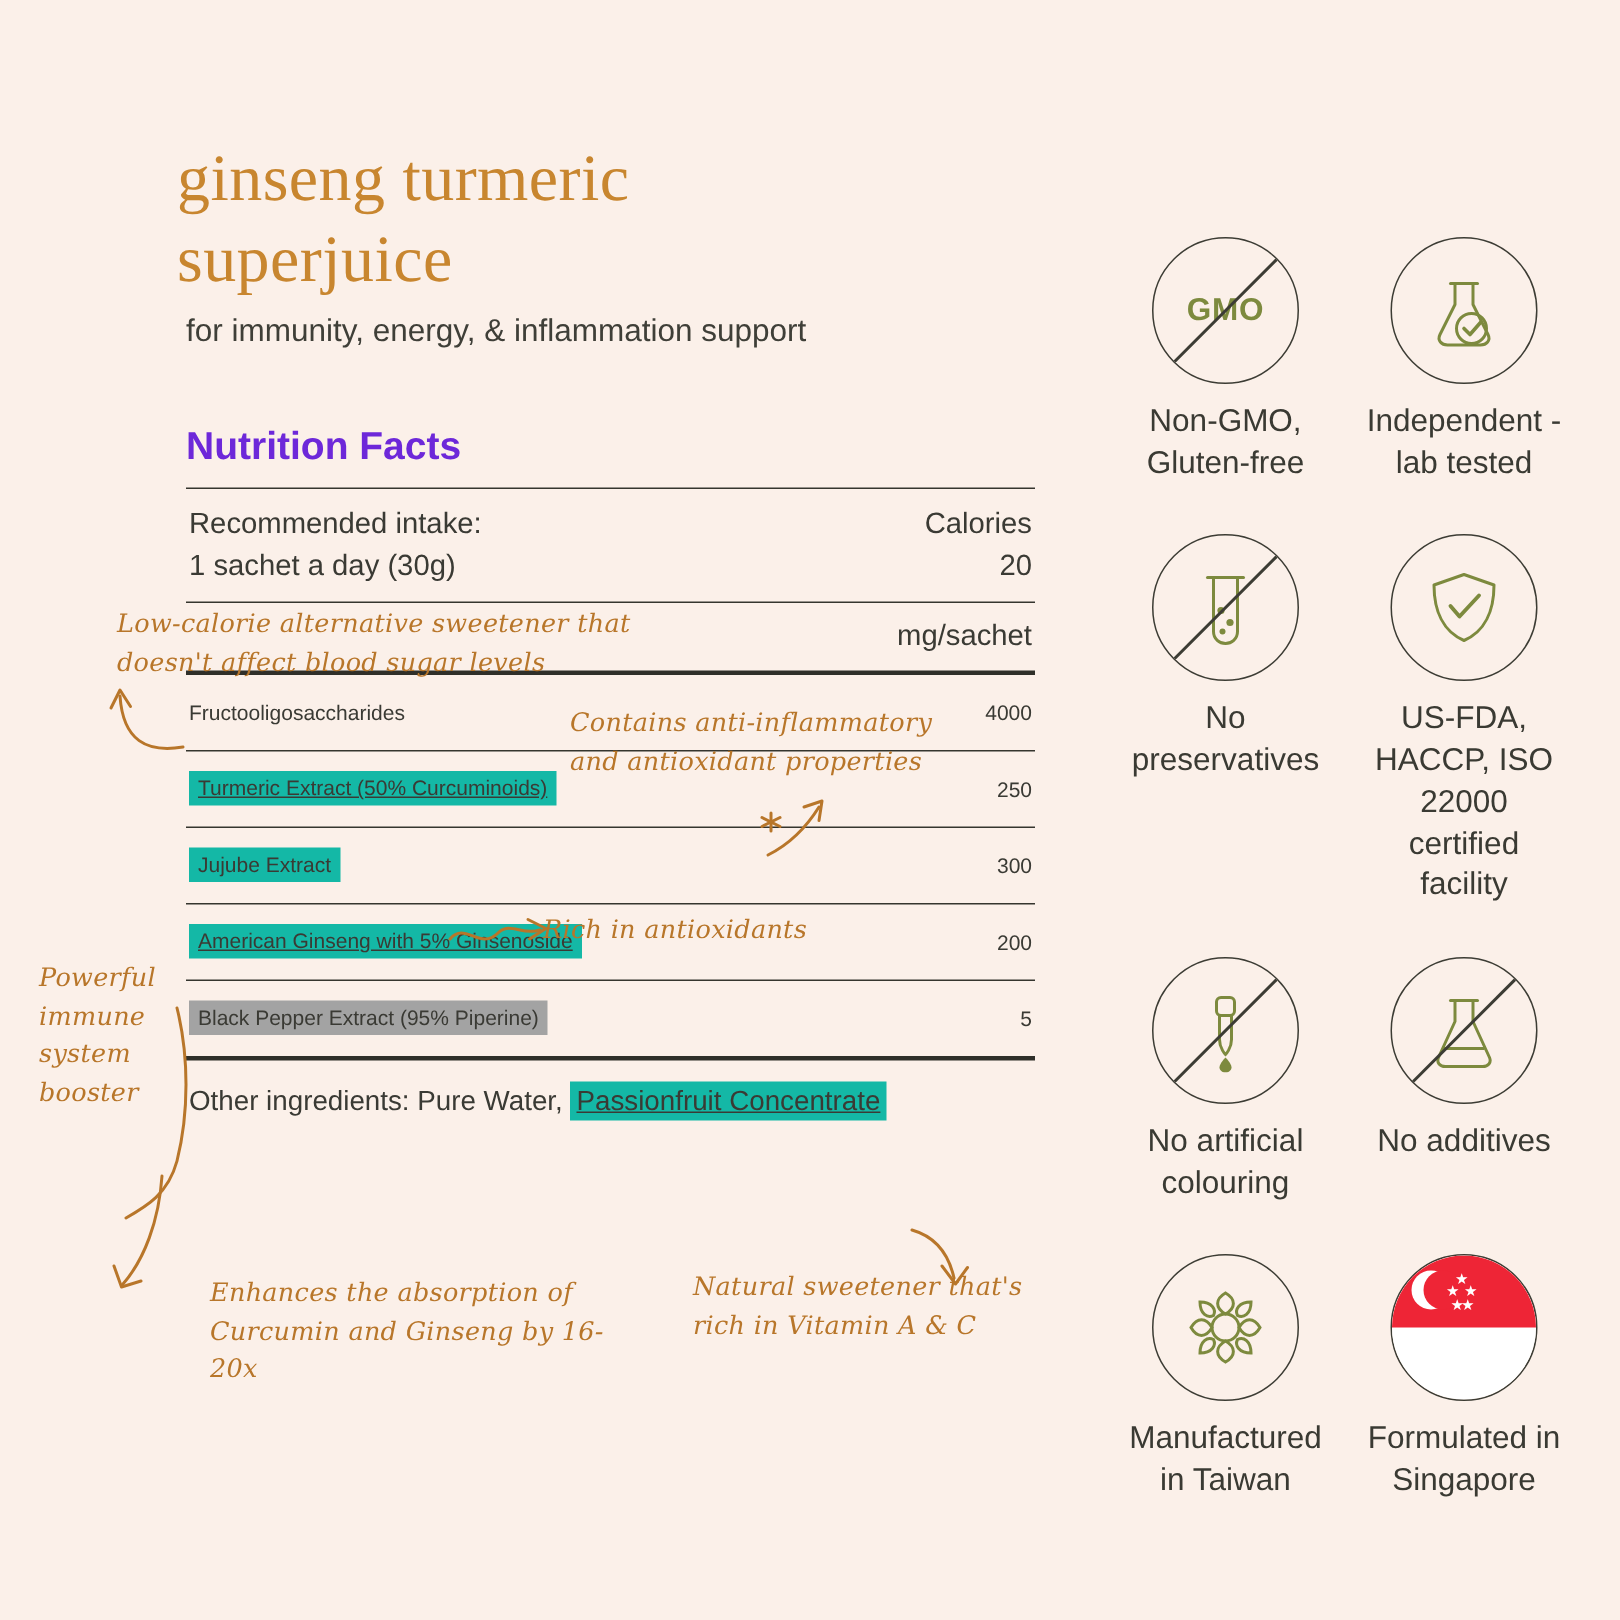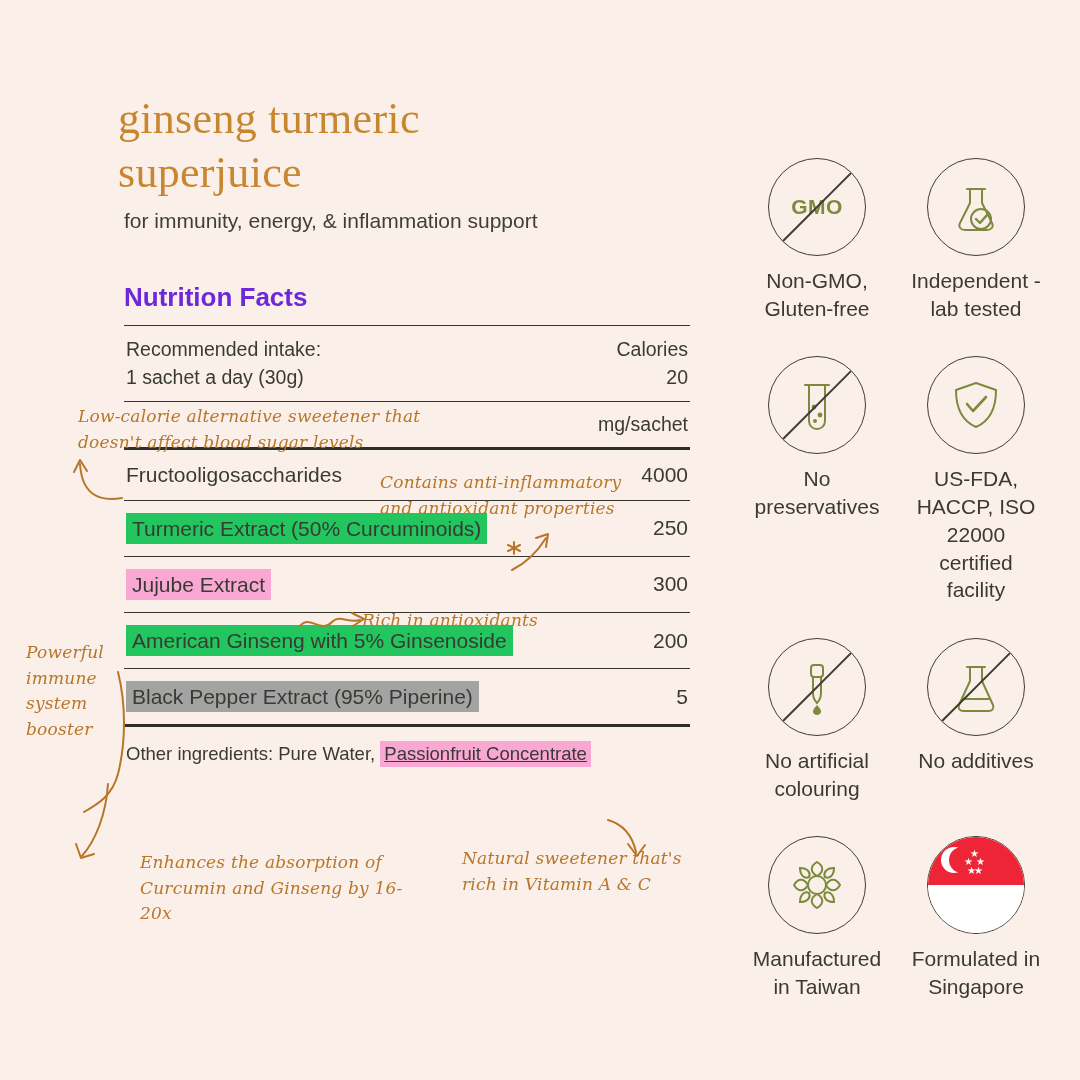--- a/index.html
+++ b/index.html
@@ -83,32 +83,32 @@
   .mgrow {
     display: flex;
     justify-content: flex-end;
     font-size: 19.5px;
     padding: 11px 2px 11px 2px;
   }
   .ing-row {
     display: flex;
     justify-content: space-between;
     align-items: center;
-    font-size: 21px;
+    font-size: 14px;
     padding: 12px 2px 12px 2px;
     min-height: 26px;
     text-align: center;
   }
   .hl {
     padding: 3px 6px;
     display: inline-block;
     line-height: 1.2;
   }
-  .hl-orange { background: #22c55e; }
-  .hl-yellow { background: #f9a8d4; }
+  .hl-orange { background: #14b8a6; text-decoration: underline; }
+  .hl-yellow { background: #14b8a6; }
   .hl-grey   { background: #a3a3a3; }
   .other-row {
     font-size: 18.5px;
     padding: 14px 2px 6px 2px;
   }
   .other-row .hl-yellow { padding: 2px 4px; text-decoration: underline; }
 
   
   .hand {
     position: absolute;

